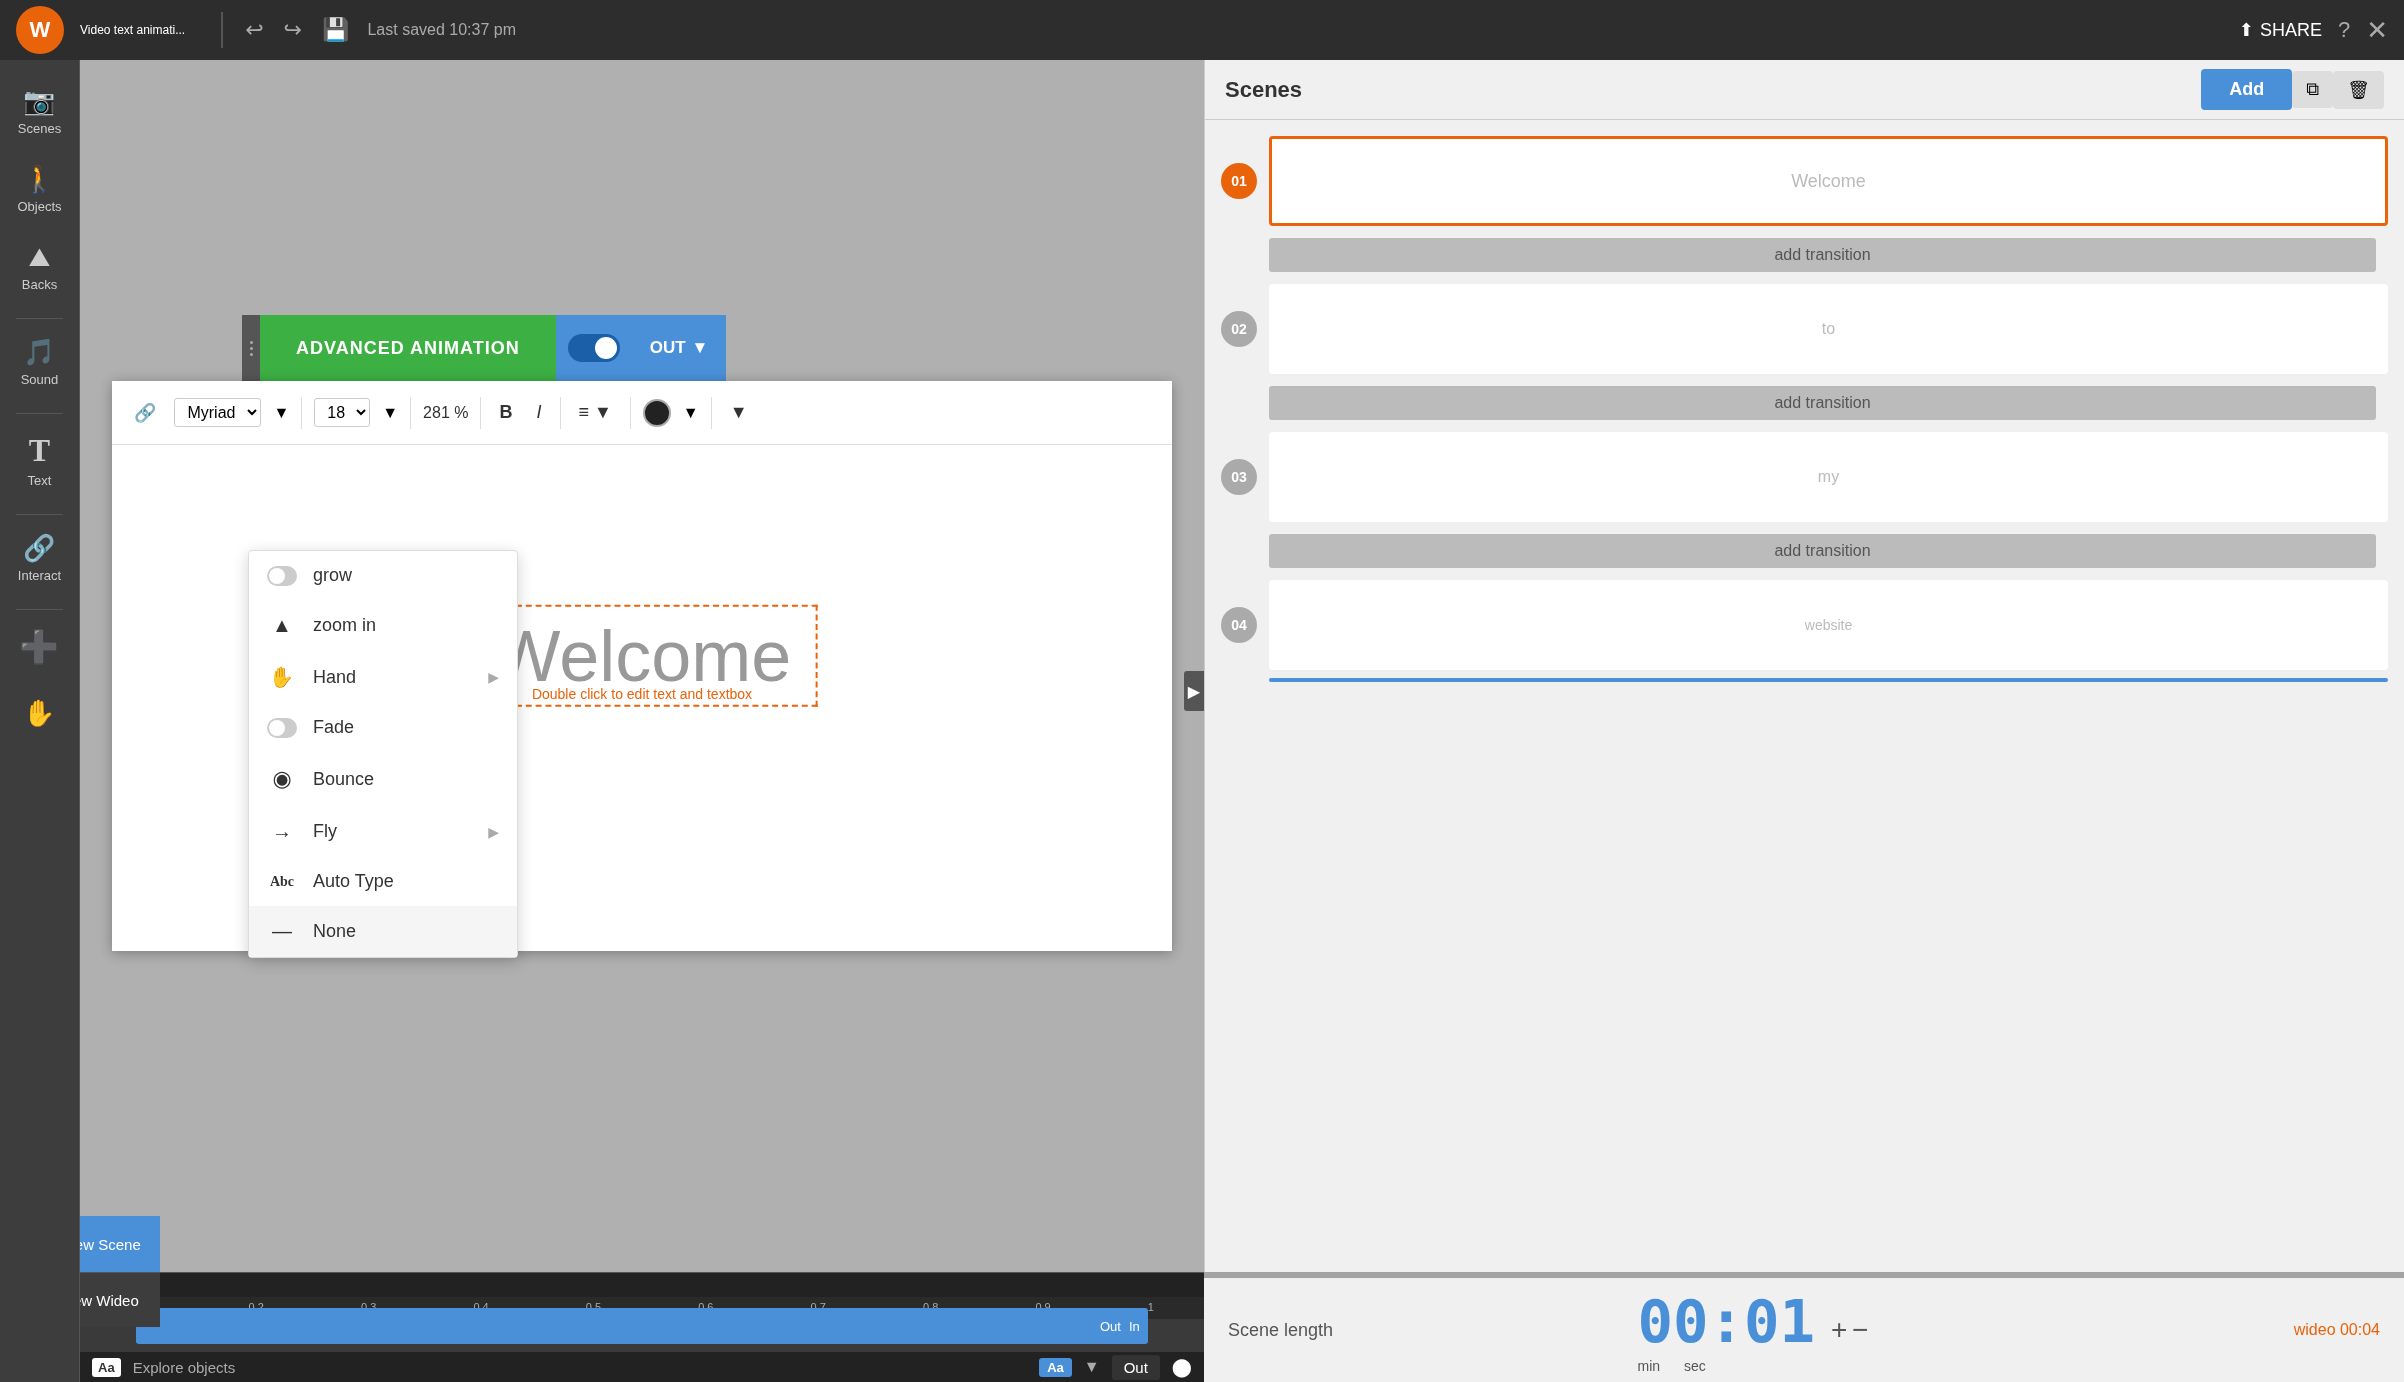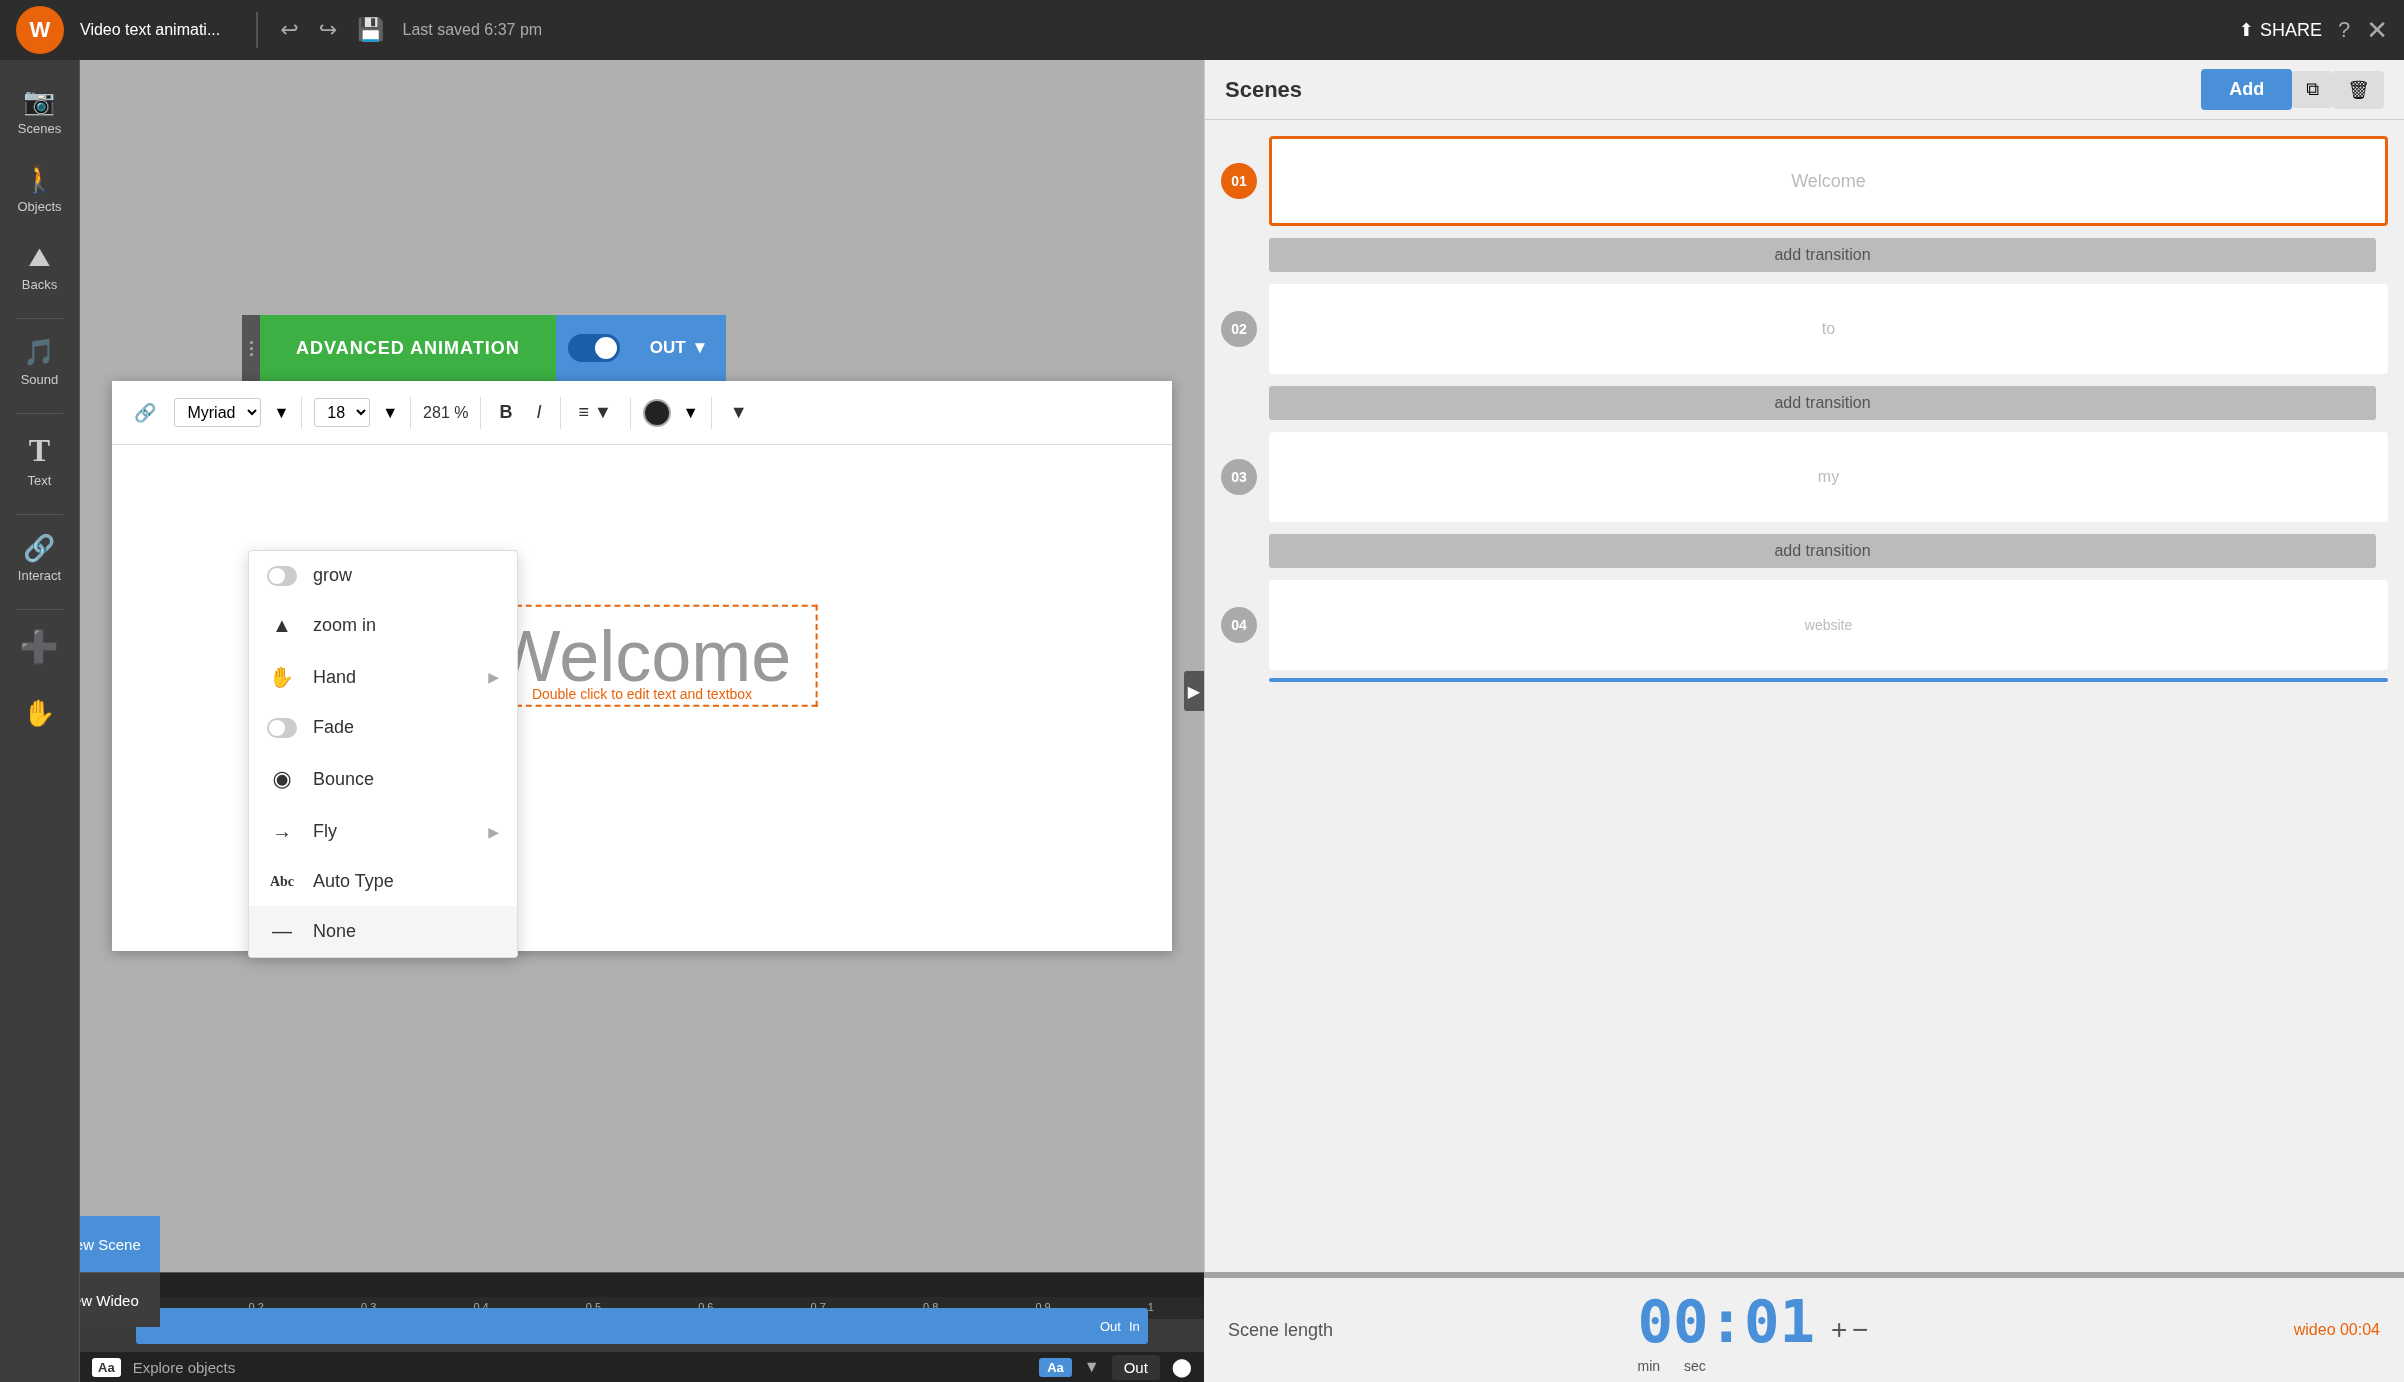--- a/index.html
+++ b/index.html
@@ -5,21 +5,21 @@
     * { box-sizing: border-box; margin: 0; padding: 0; }
     body { font-family: Arial, sans-serif; background: #3a3a3a; width: 2404px; height: 1382px; overflow: hidden; position: relative; }
 
     
     #topbar {
       position: absolute; top: 0; left: 0; right: 0; height: 60px;
       background: #2d2d2d; display: flex; align-items: center; padding: 0 16px;
       z-index: 100;
     }
     #topbar .logo { width: 48px; height: 48px; background: #e8630a; border-radius: 50%; display: flex; align-items: center; justify-content: center; margin-right: 16px; font-weight: bold; color: white; font-size: 22px; }
-    #topbar .title { color: white; font-size: 16px; margin-right: 24px; }
+    #topbar .title { color: white; font-size: 12px; margin-right: 24px; }
     #topbar .divider { width: 2px; height: 36px; background: #555; margin: 0 12px; }
     #topbar .btn-icon { background: none; border: none; color: #aaa; font-size: 22px; cursor: pointer; padding: 6px 10px; }
     #topbar .save-icon { color: #aaa; font-size: 22px; padding: 6px 10px; }
     #topbar .last-saved { color: #aaa; font-size: 16px; margin-left: 8px; }
     #topbar .spacer { flex: 1; }
     #topbar .share-btn { background: none; border: none; color: white; font-size: 18px; display: flex; align-items: center; gap: 6px; cursor: pointer; }
     #topbar .help-btn { background: none; border: none; color: #aaa; font-size: 22px; cursor: pointer; margin-left: 16px; }
     #topbar .close-btn { background: none; border: none; color: #aaa; font-size: 26px; cursor: pointer; margin-left: 16px; }
 
     
@@ -209,21 +209,21 @@
 </head>
 <body>
 
 <div id="topbar">
   <div class="logo">W</div>
   <span class="title">Video text animati...</span>
   <div class="divider"></div>
   <button class="btn-icon" title="Undo">↩</button>
   <button class="btn-icon" title="Redo">↪</button>
   <span class="save-icon">💾</span>
-  <span class="last-saved">Last saved 6:37 pm</span>
+  <span class="last-saved">Last saved 10:37 pm</span>
   <div class="spacer"></div>
   <button class="share-btn">
     <span>⬆</span>
     <span>SHARE</span>
   </button>
   <button class="help-btn">?</button>
   <button class="close-btn">✕</button>
 </div>
 
 <div id="left-sidebar">

